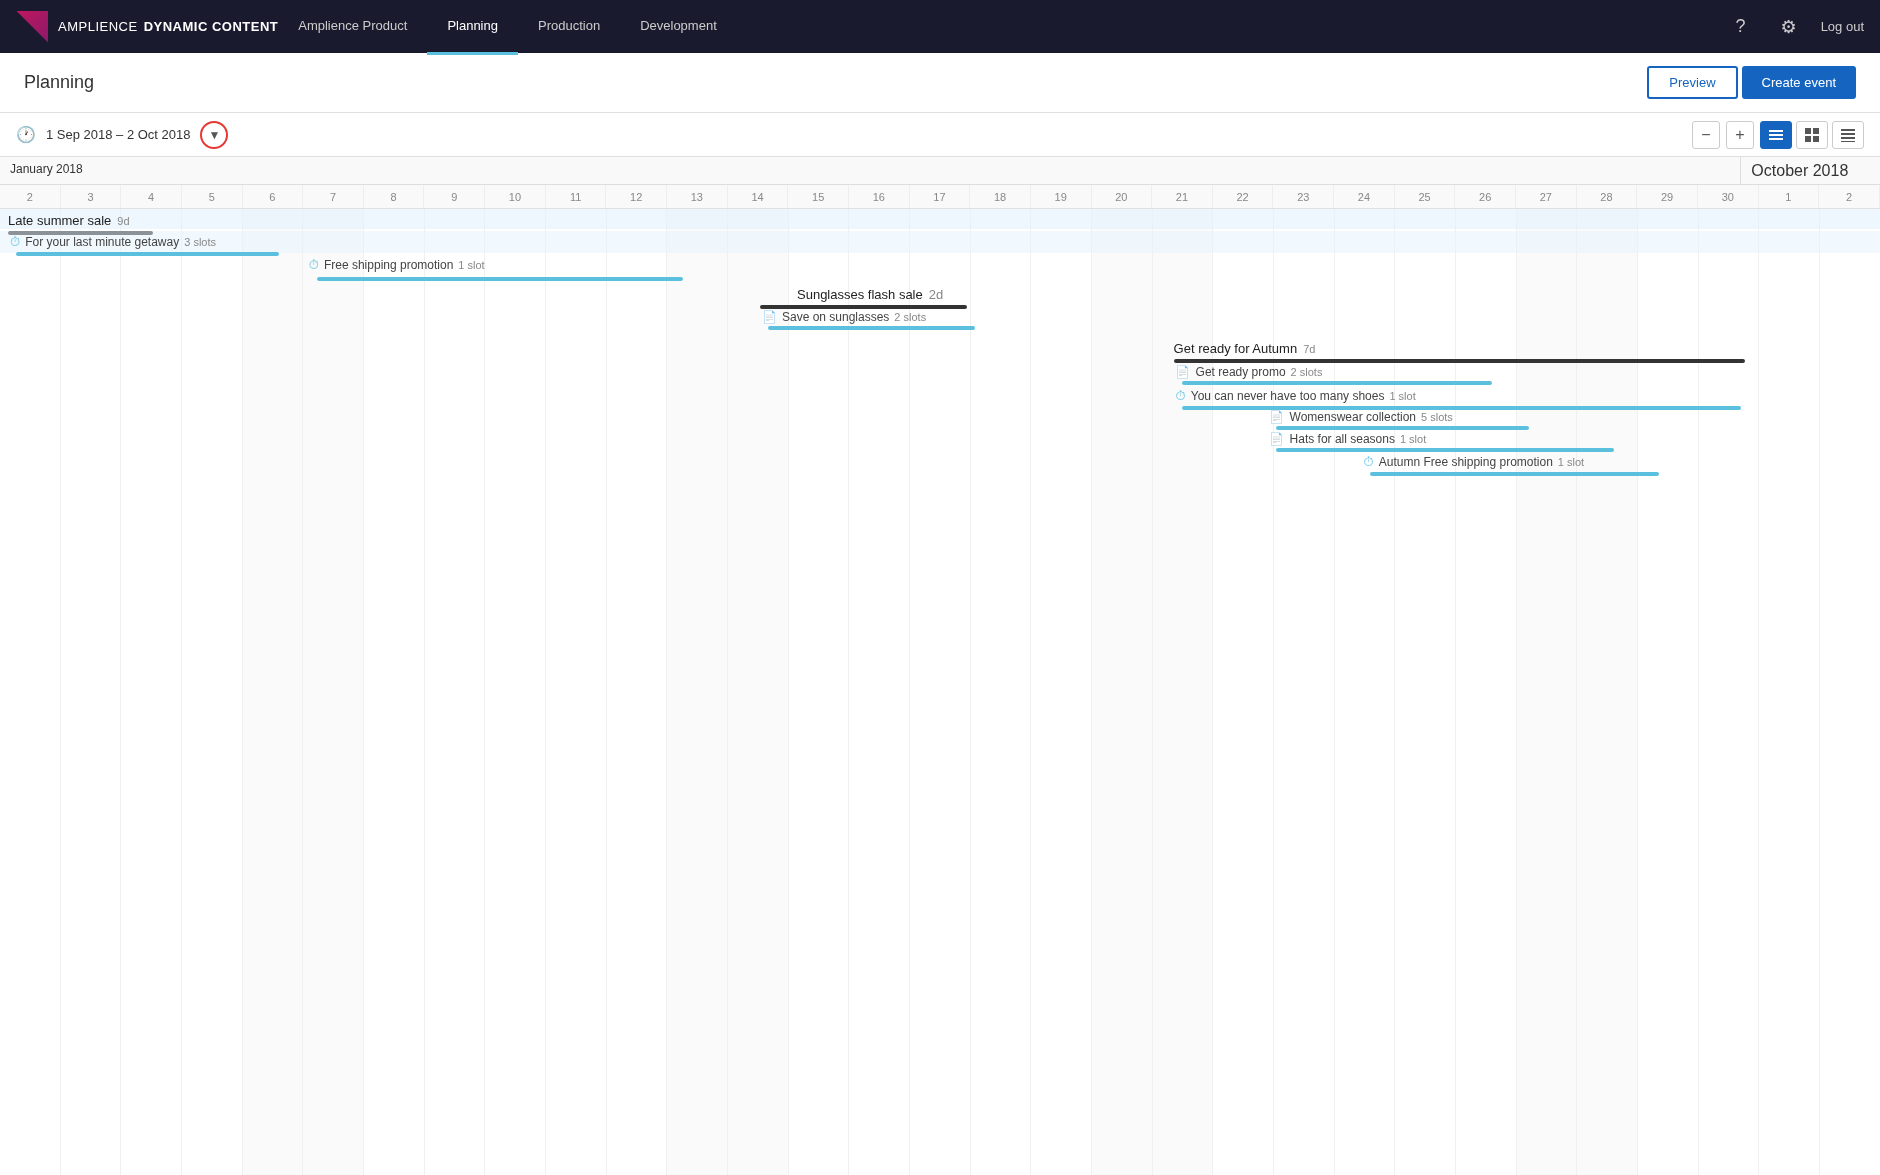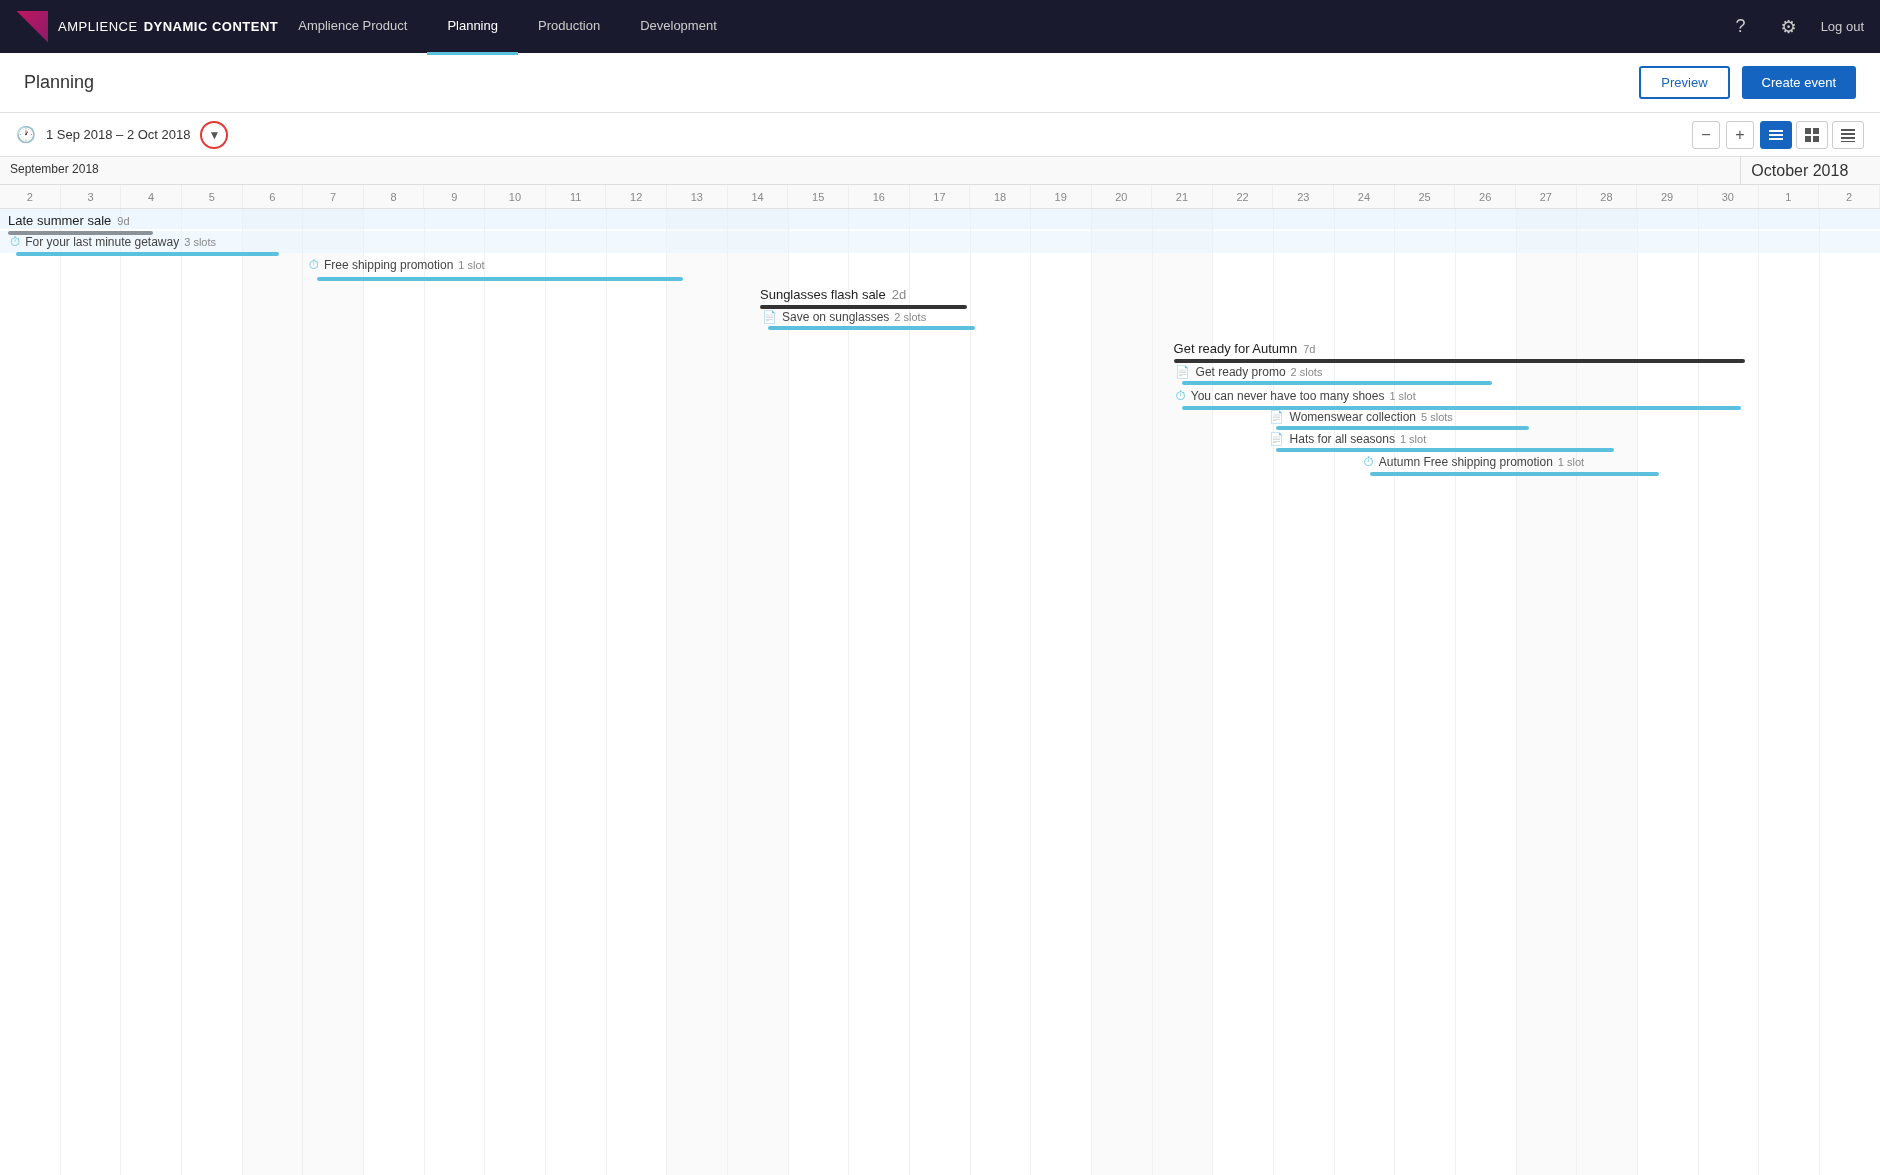--- a/index.html
+++ b/index.html
@@ -93,21 +93,21 @@
       box-shadow: 0 1px 3px rgba(0,0,0,0.08);
     }
     .page-title {
       font-size: 18px;
       font-weight: 400;
       color: #333;
       flex: 1;
     }
     .subheader-actions {
       display: flex;
-      gap: 12px;
+      gap: 4px;
     }
     .btn-preview {
       border: 2px solid #1565c0;
       background: #fff;
       color: #1565c0;
       padding: 7px 20px;
       border-radius: 3px;
       font-size: 13px;
       cursor: pointer;
       font-weight: 500;
@@ -289,21 +289,21 @@
             <rect x="0" y="13" width="14" height="1"></rect>
           </svg>
       </div>
     </div>
   </div>
 </div>
 
 <div class="calendar-wrapper">
 
   <div class="month-header-row" style="display:flex; height:28px; border-bottom:1px solid #ddd; background:#f9f9f9;">
-    <div style="flex: 29; border-right:1px solid #ddd; font-size:12px; font-weight:500; color:#333; padding: 5px 10px; white-space:nowrap;">September 2018</div>
+    <div style="flex: 29; border-right:1px solid #ddd; font-size:12px; font-weight:500; color:#333; padding: 5px 10px; white-space:nowrap;">January 2018</div>
     <div style="flex: 2; font-size:16px; font-weight:500; color:#333; padding: 5px 10px; white-space:nowrap;">October 2018</div>
   </div>
 
   <div class="day-header-row" style="display:flex; height:24px; border-bottom:1px solid #e0e0e0; background:#f9f9f9;">
     <div class="day-cell-header">2</div>
     <div class="day-cell-header">3</div>
     <div class="day-cell-header">4</div>
     <div class="day-cell-header">5</div>
     <div class="day-cell-header">6</div>
     <div class="day-cell-header">7</div>
@@ -399,21 +399,21 @@
       <div style="position:absolute; top:46px; left: 16%; width: 30%;">
         <div style="display:flex; align-items:center; gap:5px; padding: 2px 8px; font-size:12px; color:#444;">
           <span style="color:#5bc0de; font-size:13px;">⏱</span>
           <span>Free shipping promotion</span>
           <span style="font-size:11px; color:#888;">1 slot</span>
         </div>
         <div style="height:4px; background:#5bc0de; border-radius:2px; margin: 2px 8px 2px 16px; width: 65%;"></div>
       </div>
 
       <div style="position:absolute; top:76px; left: 40%; width: 20%;">
-        <div style="display:flex; align-items:center; gap:6px; padding: 2px 8px; font-size:13px; font-weight:500; color:#222;">
+        <div style="display:flex; align-items:center; gap:6px; padding: 2px 8px; font-size:13px; font-weight:500; color:#222;margin-left:37px;">
           <span>Sunglasses flash sale</span>
           <span style="font-size:13px; color:#888; font-weight:400;">2d</span>
         </div>
         <div style="height:4px; background:#333; border-radius:2px; margin: 1px 8px; width: 55%;"></div>
       </div>
 
       <div style="position:absolute; top:100px; left: 40%; width: 20%;">
         <div style="display:flex; align-items:center; gap:5px; padding: 1px 8px 0 10px; font-size:12px; color:#444;">
           <span style="color:#aaa; font-size:12px;">📄</span>
           <span>Save on sunglasses</span>

